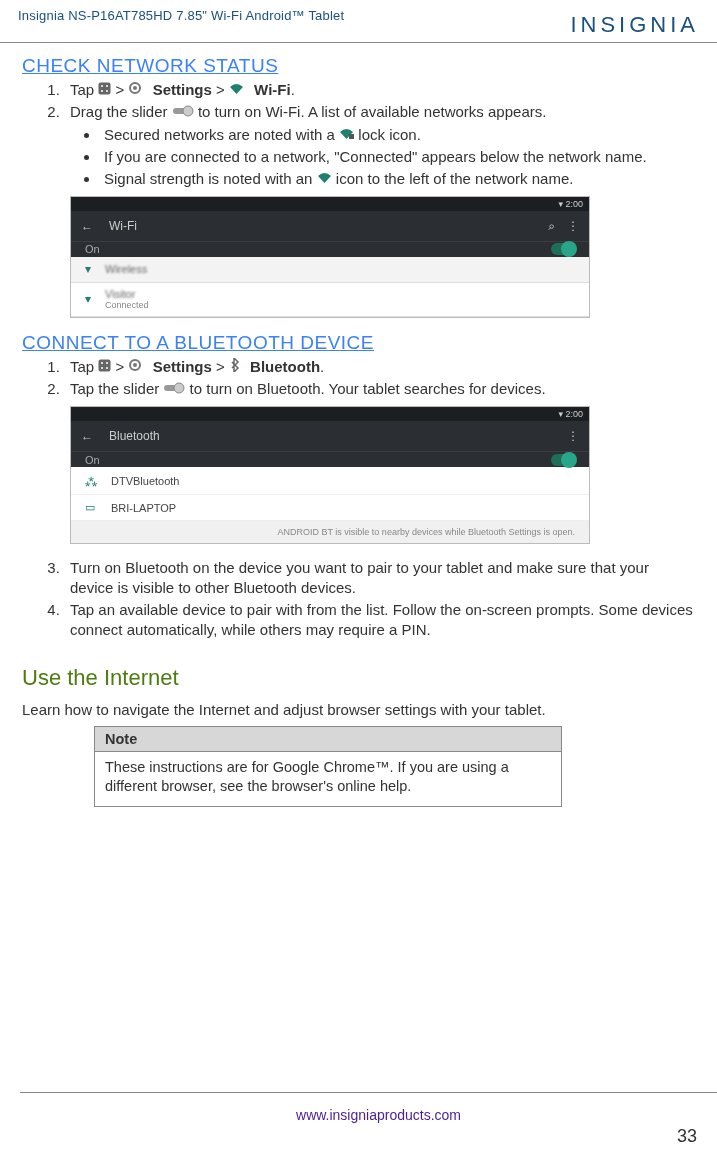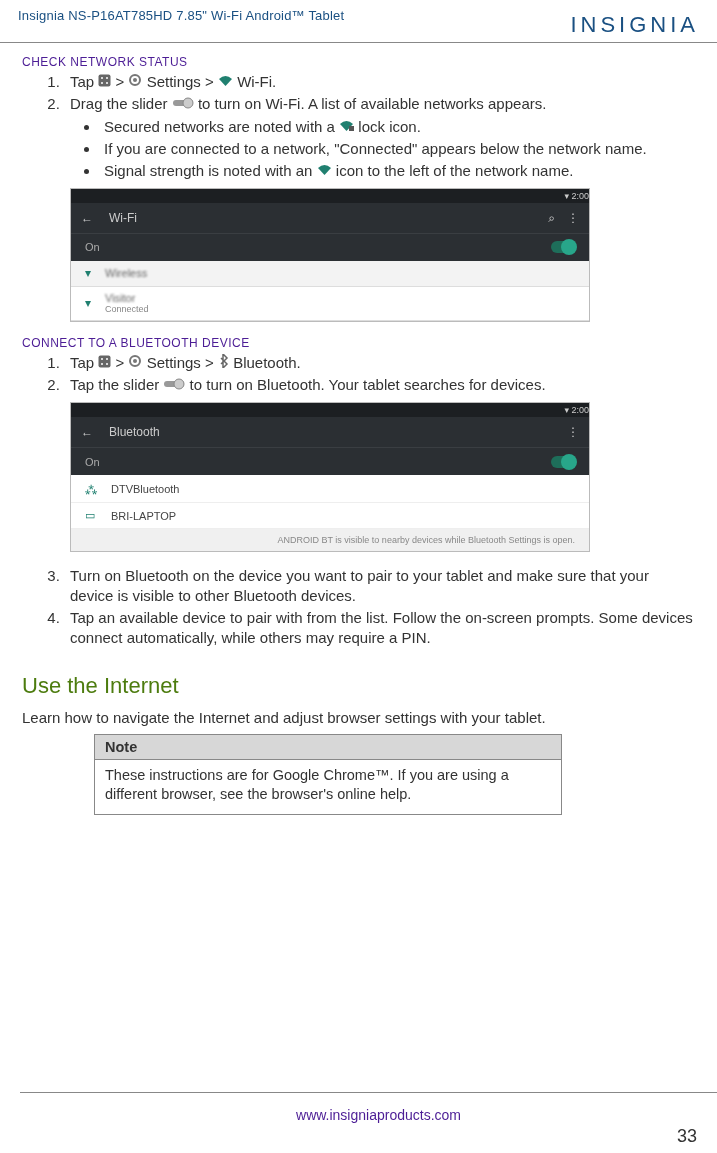--- a/index.html
+++ b/index.html
@@ -27,25 +27,26 @@
     font-size: 22px;
     color: #1a5082;
     letter-spacing: 4px;
     font-weight: 400;
     padding-top: 4px;
   }
   .content {
     padding: 12px 22px 0 22px;
   }
   .section-title {
-    font-size: 12px;
-    color: #4c1d95;
+    font-size: 19px;
+    color: #3b82f6;
     font-weight: 400;
     letter-spacing: 0.5px;
     margin-bottom: 3px;
+    text-decoration: underline;
   }
   ol.main-list {
     list-style: decimal;
     padding-left: 42px;
     font-size: 15px;
     color: #333;
     line-height: 1.35;
   }
   ol.main-list > li {
     padding-left: 6px;
@@ -54,57 +55,57 @@
   ul.sub-list {
     list-style: disc;
     padding-left: 30px;
     margin-top: 2px;
     margin-bottom: 2px;
   }
   ul.sub-list > li {
     padding-left: 4px;
     margin-bottom: 1px;
   }
-  .bold { font-weight: 400; }
+  .bold { font-weight: 700; margin-left: 6px; }
   .inline-icon {
     display: inline-block;
     vertical-align: middle;
     position: relative;
     top: -1px;
   }
   .screenshot {
     margin: 6px 0 14px 48px;
     width: 520px;
     border: 1px solid #bbb;
     background: #2b2f33;
     font-size: 11px;
     color: #bbb;
   }
   .screenshot .statusbar {
     height: 14px;
     background: #1c1f22;
     text-align: right;
     font-size: 9px;
     color: #ccc;
-    padding-right: 0;
+    padding-right: 6px;
     line-height: 14px;
   }
   .screenshot .topbar {
     height: 30px;
     background: #2b2f33;
     display: flex;
     align-items: center;
     padding: 0 10px;
     color: #ccc;
     font-size: 12px;
   }
   .screenshot .topbar .arrow { margin-right: 16px; }
   .screenshot .topbar .title { flex: 1; }
   .screenshot .onrow {
-    height: 28px;
+    height: 16px;
     background: #2b2f33;
     display: flex;
     align-items: center;
     padding: 0 14px;
     color: #aaa;
     font-size: 11px;
     justify-content: space-between;
     border-top: 1px solid #3a3e42;
   }
   .toggle-on {

